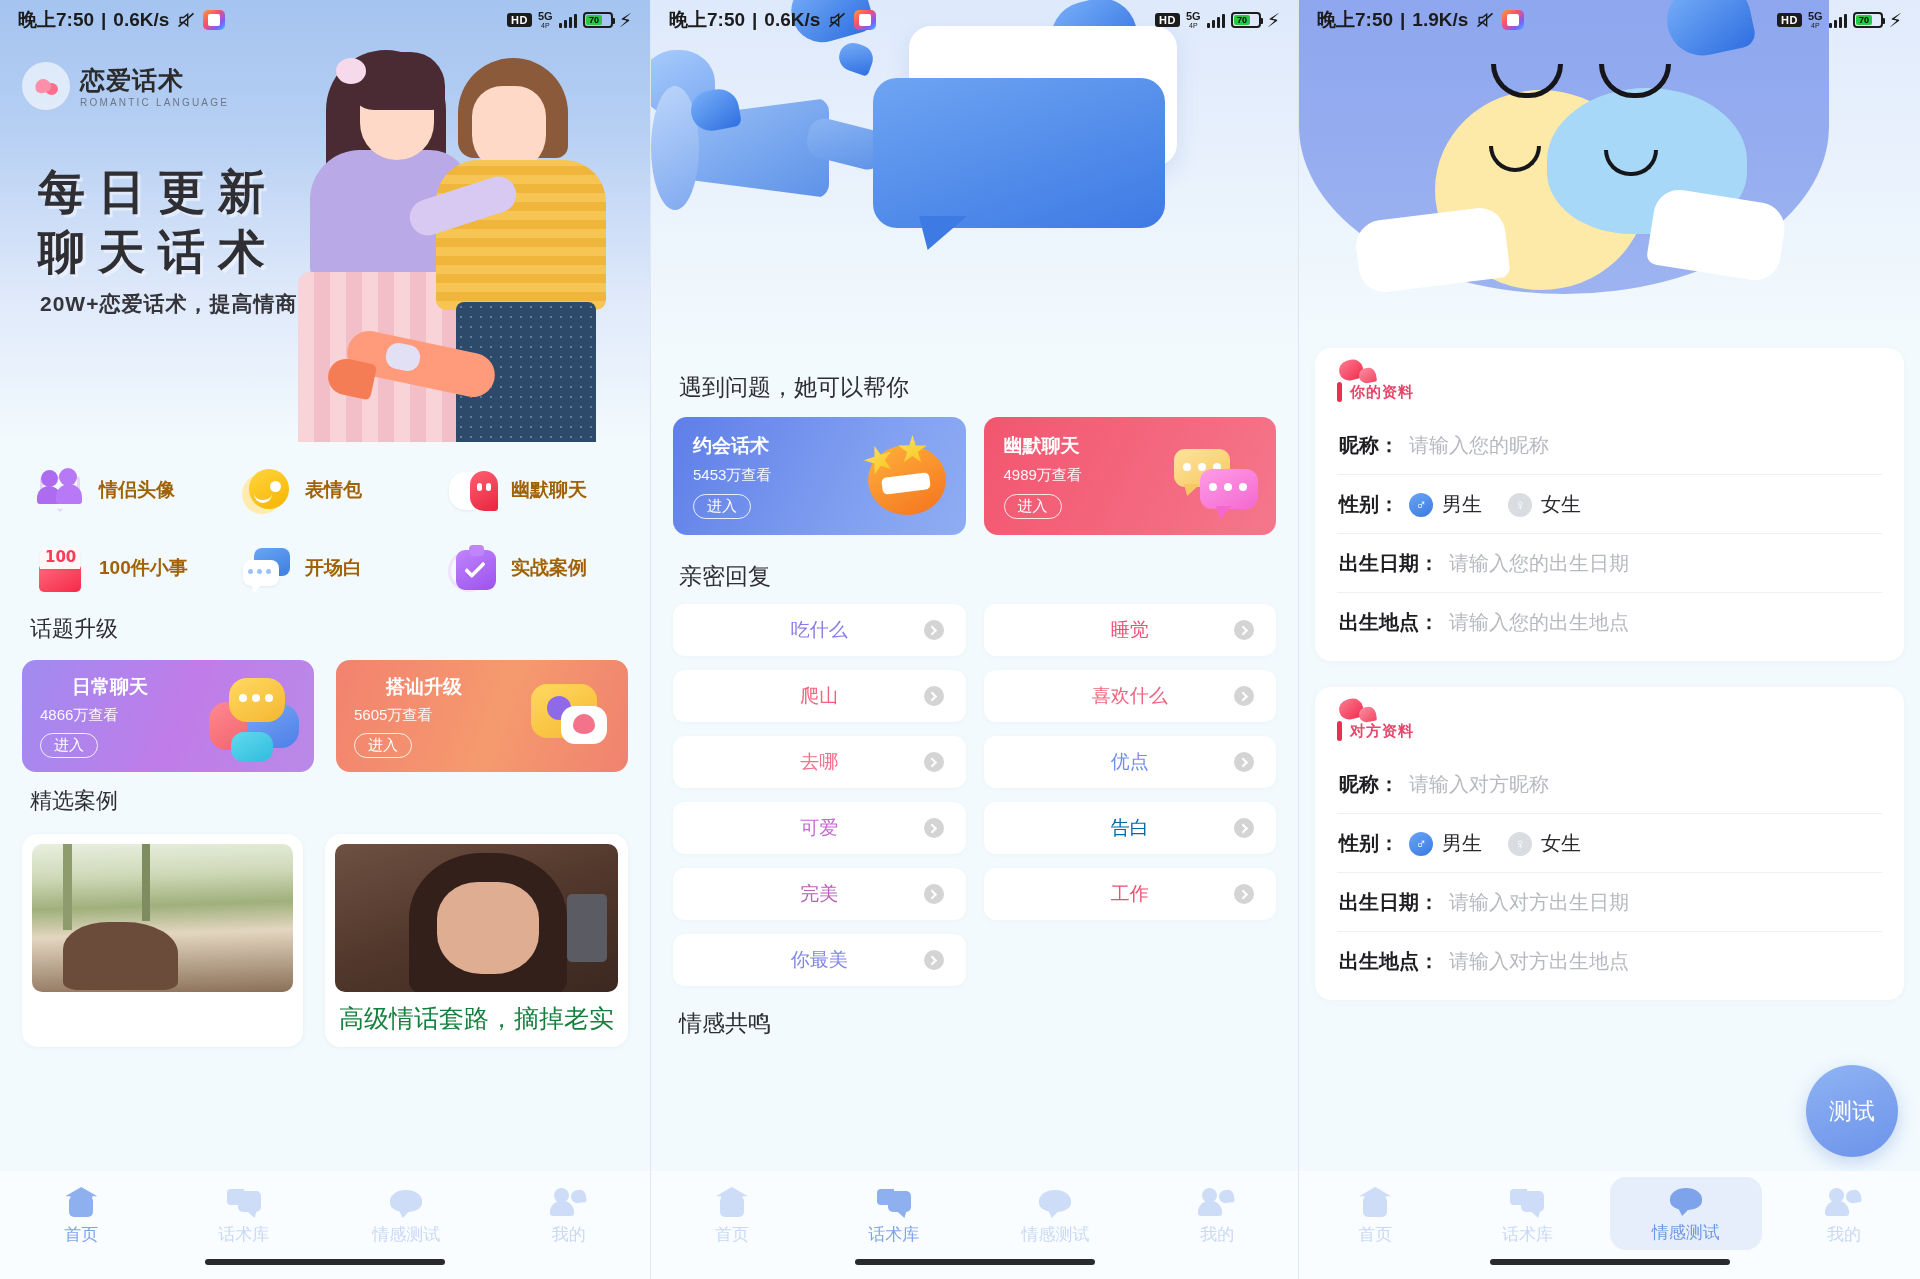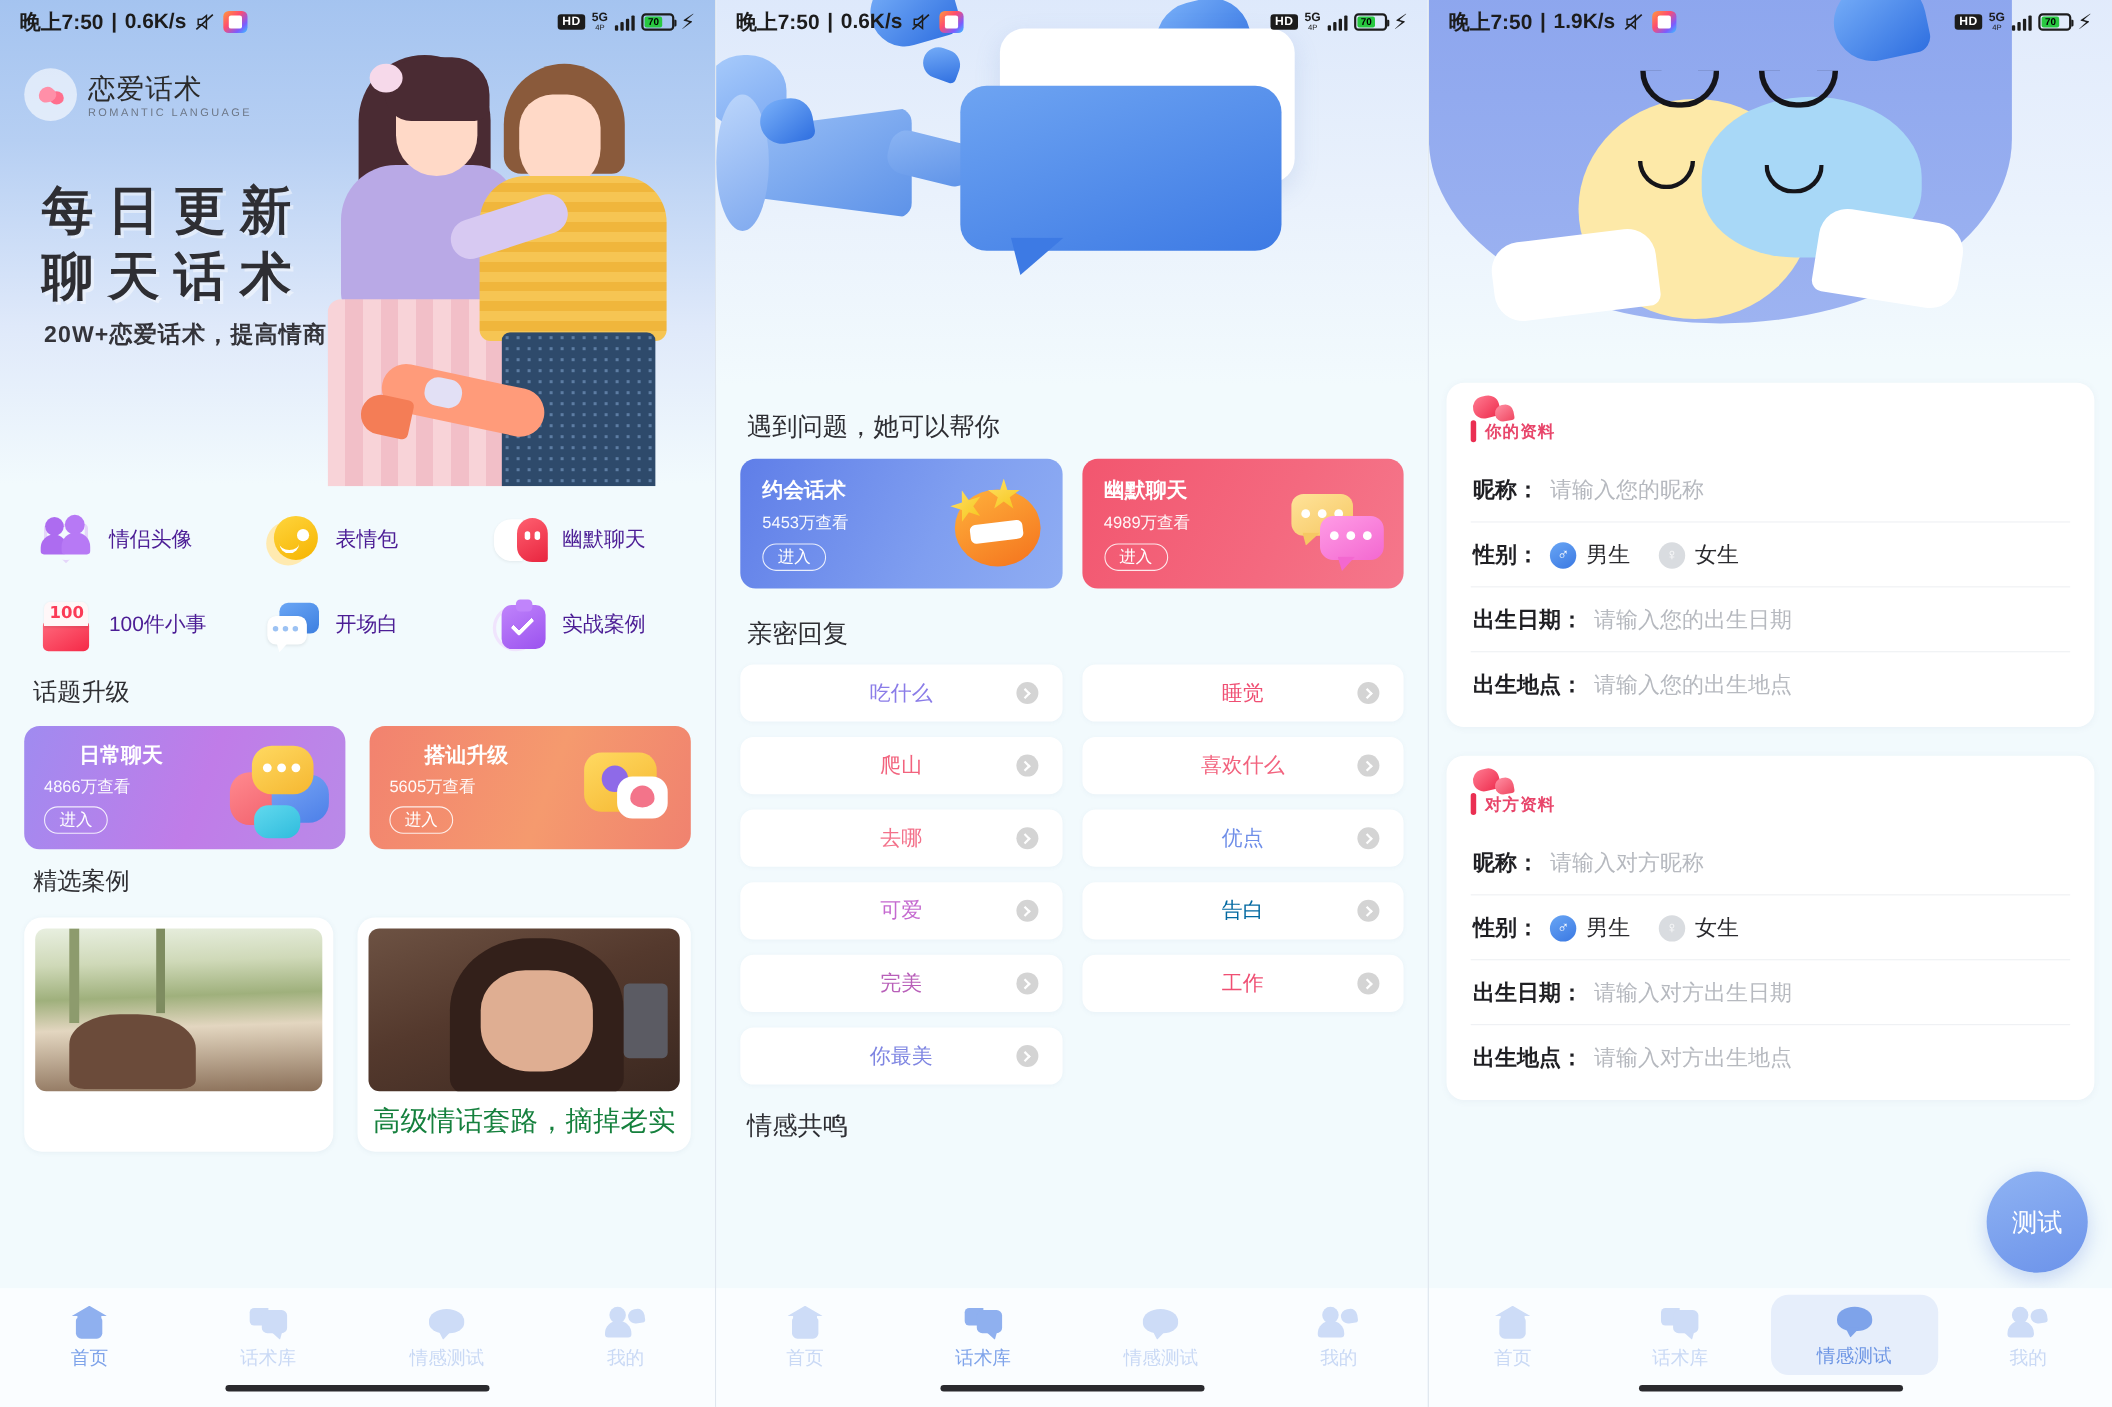--- a/index.html
+++ b/index.html
@@ -51,21 +51,21 @@
     background: linear-gradient(180deg,#9fc0ef 0%,#b6cff3 35%,#dfe9fa 70%,#f2fafd 100%);
     margin-top: -40px; padding-top: 40px;
   }
   .brand { display: flex; align-items: center; gap: 10px; padding: 22px 0 0 22px; }
   .brand-logo {
     width: 48px; height: 48px; border-radius: 50%;
     background: rgba(255,255,255,.6); display:flex;align-items:center;justify-content:center;
   }
   .brand-logo .h1 { width:16px;height:14px;background:#ff8fa8;border-radius:50% 50% 50% 50%/60% 60% 40% 40%; transform: rotate(-15deg); position:relative;}
   .brand-logo .h2 { width:13px;height:12px;background:#ff6f8d;border-radius:50%; margin-left:-6px; margin-top:6px;}
-  .brand-tx b { display:block; font-size: 25px; font-weight: 400; color: #2b2b2b; letter-spacing: 1px; }
+  .brand-tx b { display:block; font-size: 25px; font-weight: 700; color: #2b2b2b; letter-spacing: 1px; }
   .brand-tx span { display:block; font-size: 10px; color: #6c7686; letter-spacing: 2.2px; }
   .hero-head {
     position: absolute; left: 38px; top: 202px; z-index: 3;
   }
   .hero-head .line {
     font-size: 47px; font-weight: 900; color: #2e2e33; letter-spacing: 13px;
     line-height: 1.28; text-shadow: 3px 3px 0 rgba(255,255,255,.45);
     font-family: "DejaVu Sans", sans-serif;
   }
   .hero-sub { position:absolute; left: 40px; top: 330px; font-size: 21px; font-weight: 700;
@@ -91,21 +91,21 @@
      background-image: radial-gradient(circle,#5d7da3 1.4px, transparent 1.5px); background-size:10px 10px; background-color:#2e4a6b;}
   .c-arm { position:absolute; left:168px; top:178px; width:110px; height:36px; background:#d7c9f2; border-radius:22px; transform:rotate(-18deg);}
   .c-leg { position:absolute; left:106px; bottom:54px; width:150px; height:44px; background:#ff9b7a; border-radius:24px; transform:rotate(12deg);}
   .c-shoe { position:absolute; left:88px; bottom:44px; width:46px; height:36px; background:#f47d56; border-radius:20px 6px 6px 20px; transform:rotate(12deg);}
   .c-sock { position:absolute; left:146px; bottom:70px; width:34px; height:26px; background:#e2e0f5; border-radius:12px; transform:rotate(12deg);}
 
   
   .icon-grid { display:grid; grid-template-columns: repeat(3,1fr); row-gap: 26px; padding: 24px 16px 6px; }
   .ig-item { display:flex; align-items:center; gap: 13px; padding-left: 18px; }
   .ig-ico { width: 52px; height: 52px; position:relative; flex: none; }
-  .ig-label { font-size: 19px; color: #4c1d95; font-weight: 400; }
+  .ig-label { font-size: 19px; color: #a16207; font-weight: 700; }
 
   .ico-couple .base { position:absolute; left:6px; top:12px; width:40px; height:36px; border:3px solid #e5d6fa; border-radius: 4px 4px 20px 20px; clip-path: polygon(0 0,100% 0,100% 45%,50% 100%,0 45%);}
   .ico-couple .p1 { position:absolute; left:7px; top:6px; width:17px;height:17px;background:#ad6cf0;border-radius:50%;}
   .ico-couple .p2 { position:absolute; left:25px; top:4px; width:18px;height:18px;background:#b779f5;border-radius:50%;}
   .ico-couple .b1 { position:absolute; left:3px; top:22px; width:24px;height:18px;background:#ad6cf0;border-radius:12px 12px 3px 3px;}
   .ico-couple .b2 { position:absolute; left:22px; top:20px; width:26px;height:20px;background:#b779f5;border-radius:13px 13px 3px 3px;}
 
   .ico-emoji .o1 { position:absolute; left:2px; top:10px; width:40px;height:40px;background:#ffeab0;border-radius:50%;}
   .ico-emoji .o2 { position:absolute; left:9px; top:5px; width:40px;height:40px;background:linear-gradient(150deg,#ffd53e,#f6b400);border-radius:50%;}
   .ico-emoji .eye{ position:absolute; left:30px; top:17px; width:11px;height:11px;background:#fff;border-radius:50%;}

